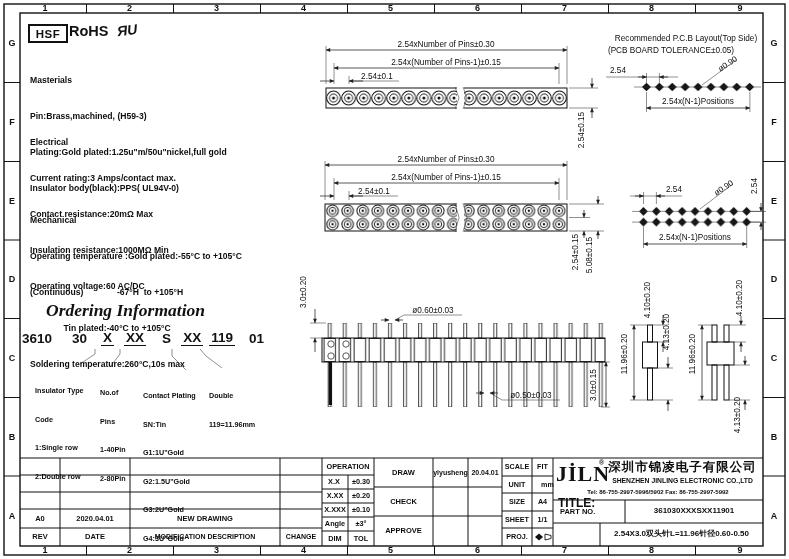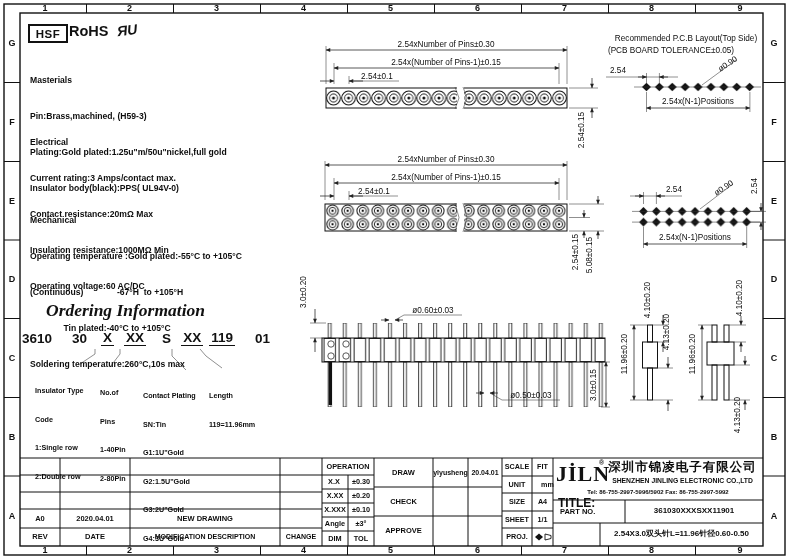--- a/index.html
+++ b/index.html
@@ -289,21 +289,21 @@
   </div>
 
   <div class="ord-title" style="left:46px;top:300px">Ordering Information</div>
   <div class="codeRow" style="left:22px;top:330px">
     <span style="margin-right:20px">3610</span>
     <span style="margin-right:14px">30</span>
     <span class="u" style="margin-right:10px">X</span>
     <span class="u" style="margin-right:16px">XX</span>
     <span style="margin-right:10px">S</span>
     <span class="u" style="margin-right:6px">XX</span>
-    <span class="u" style="margin-right:20px">119</span>
+    <span class="u" style="margin-right:14px">119</span>
     <span>01</span>
   </div>
   <div class="ann" style="left:35px;top:367px">
     <div>Insulator Type</div>
     <div>Code</div>
     <div>1:Single row</div>
     <div>2:Double row</div>
   </div>
   <div class="ann" style="left:100px;top:369px">
     <div>No.of</div>
@@ -316,21 +316,21 @@
     <div>SN:Tin</div>
     <div>G1:1U"Gold</div>
     <div>G2:1.5U"Gold</div>
     <div>G3:2U"Gold</div>
     <div>G4:3U"Gold</div>
     
     
     
   </div>
   <div class="ann" style="left:209px;top:372px">
-    <div>Length</div>
+    <div>Double</div>
     <div>119=11.96mm</div>
   </div>
 
   <div class="cell" style="left:20px;top:509px;width:40px;height:19px;font-size:7.5px">A0</div>
   <div class="cell" style="left:60px;top:509px;width:70px;height:19px;font-size:7.5px">2020.04.01</div>
   <div class="cell" style="left:130px;top:509px;width:150px;height:19px;font-size:7.5px">NEW DRAWING</div>
   <div class="cell" style="left:20px;top:528px;width:40px;height:18px;font-size:7.5px">REV</div>
   <div class="cell" style="left:60px;top:528px;width:70px;height:18px;font-size:7.5px">DATE</div>
   <div class="cell" style="left:130px;top:528px;width:150px;height:18px;font-size:7px">MODIFICATION DESCRIPTION</div>
   <div class="cell" style="left:280px;top:528px;width:42px;height:18px;font-size:7px">CHANGE</div>

